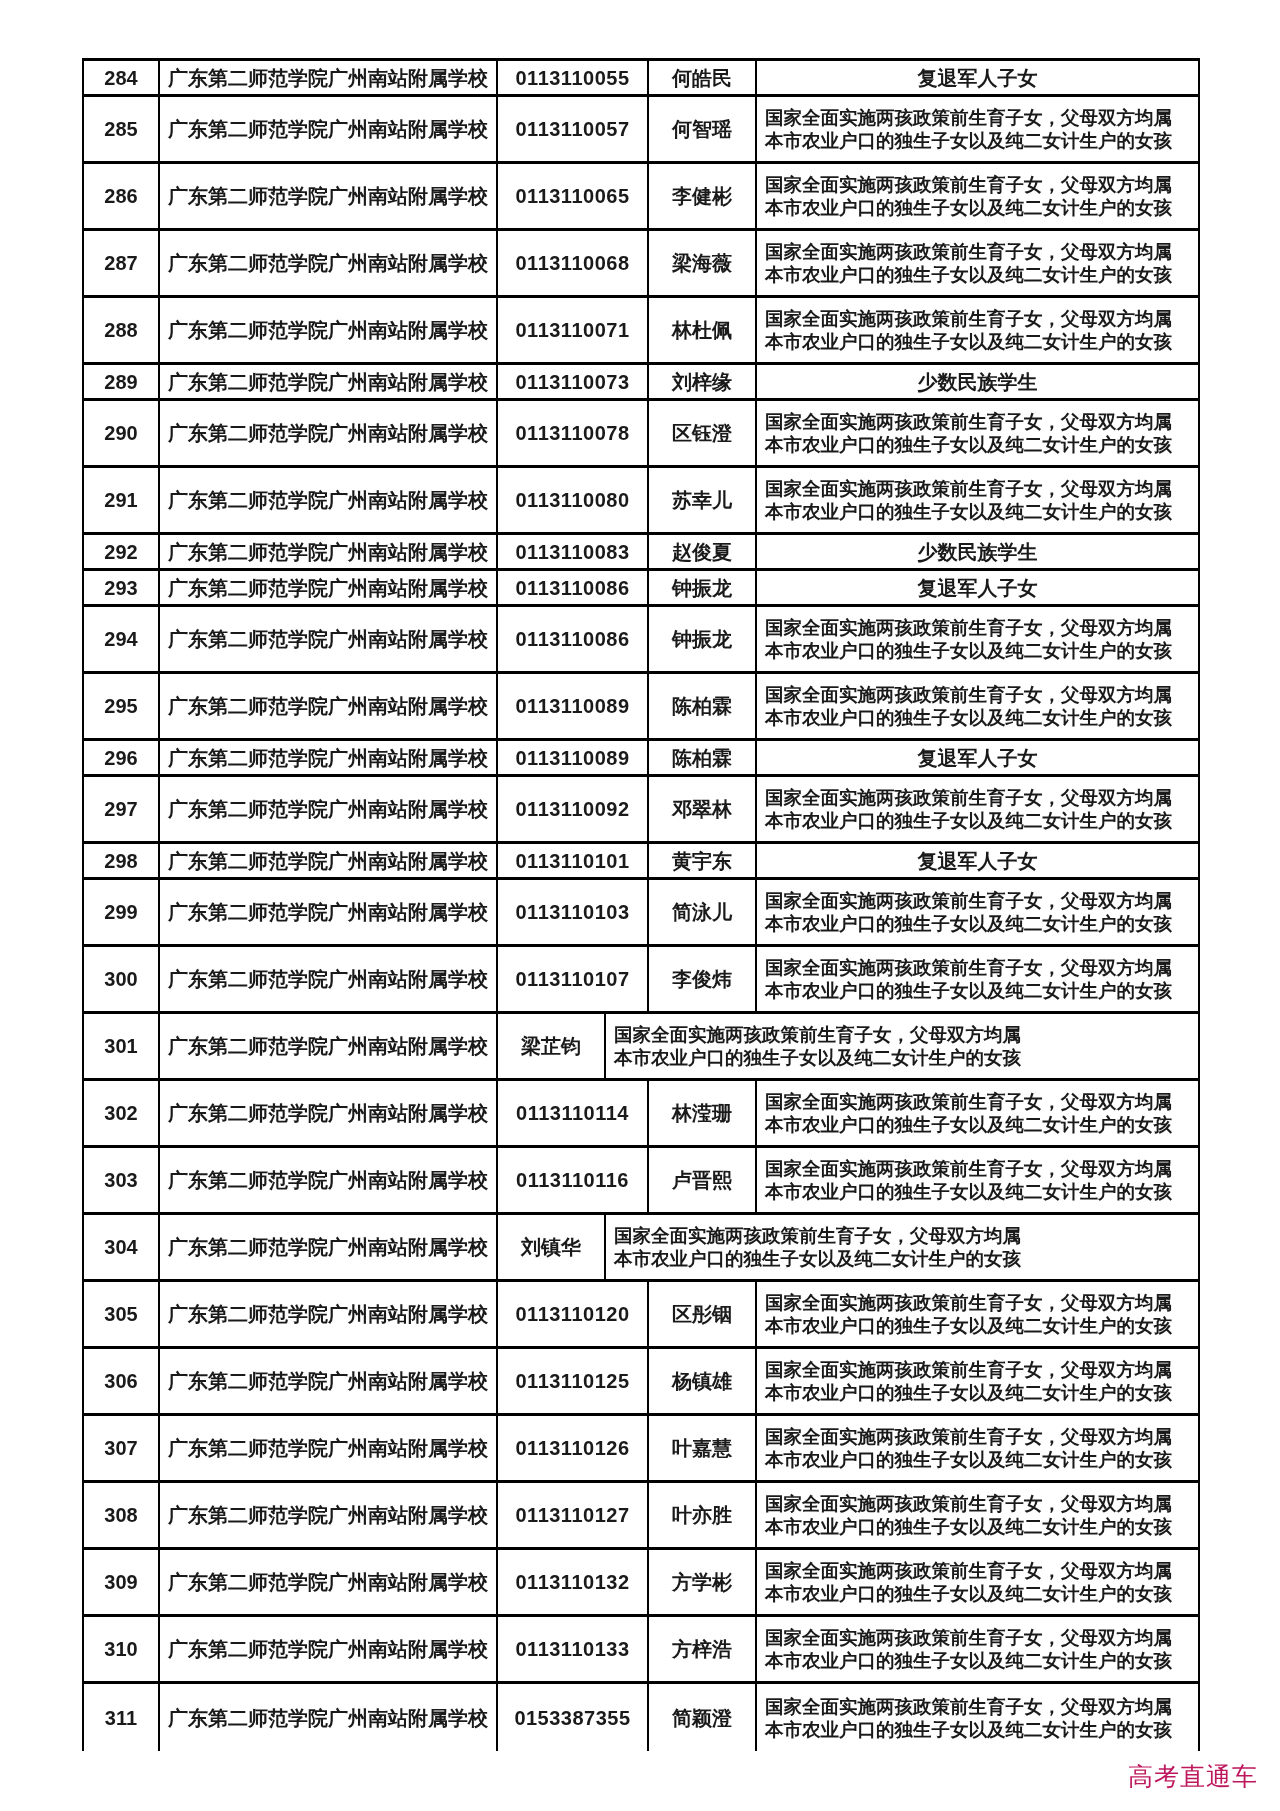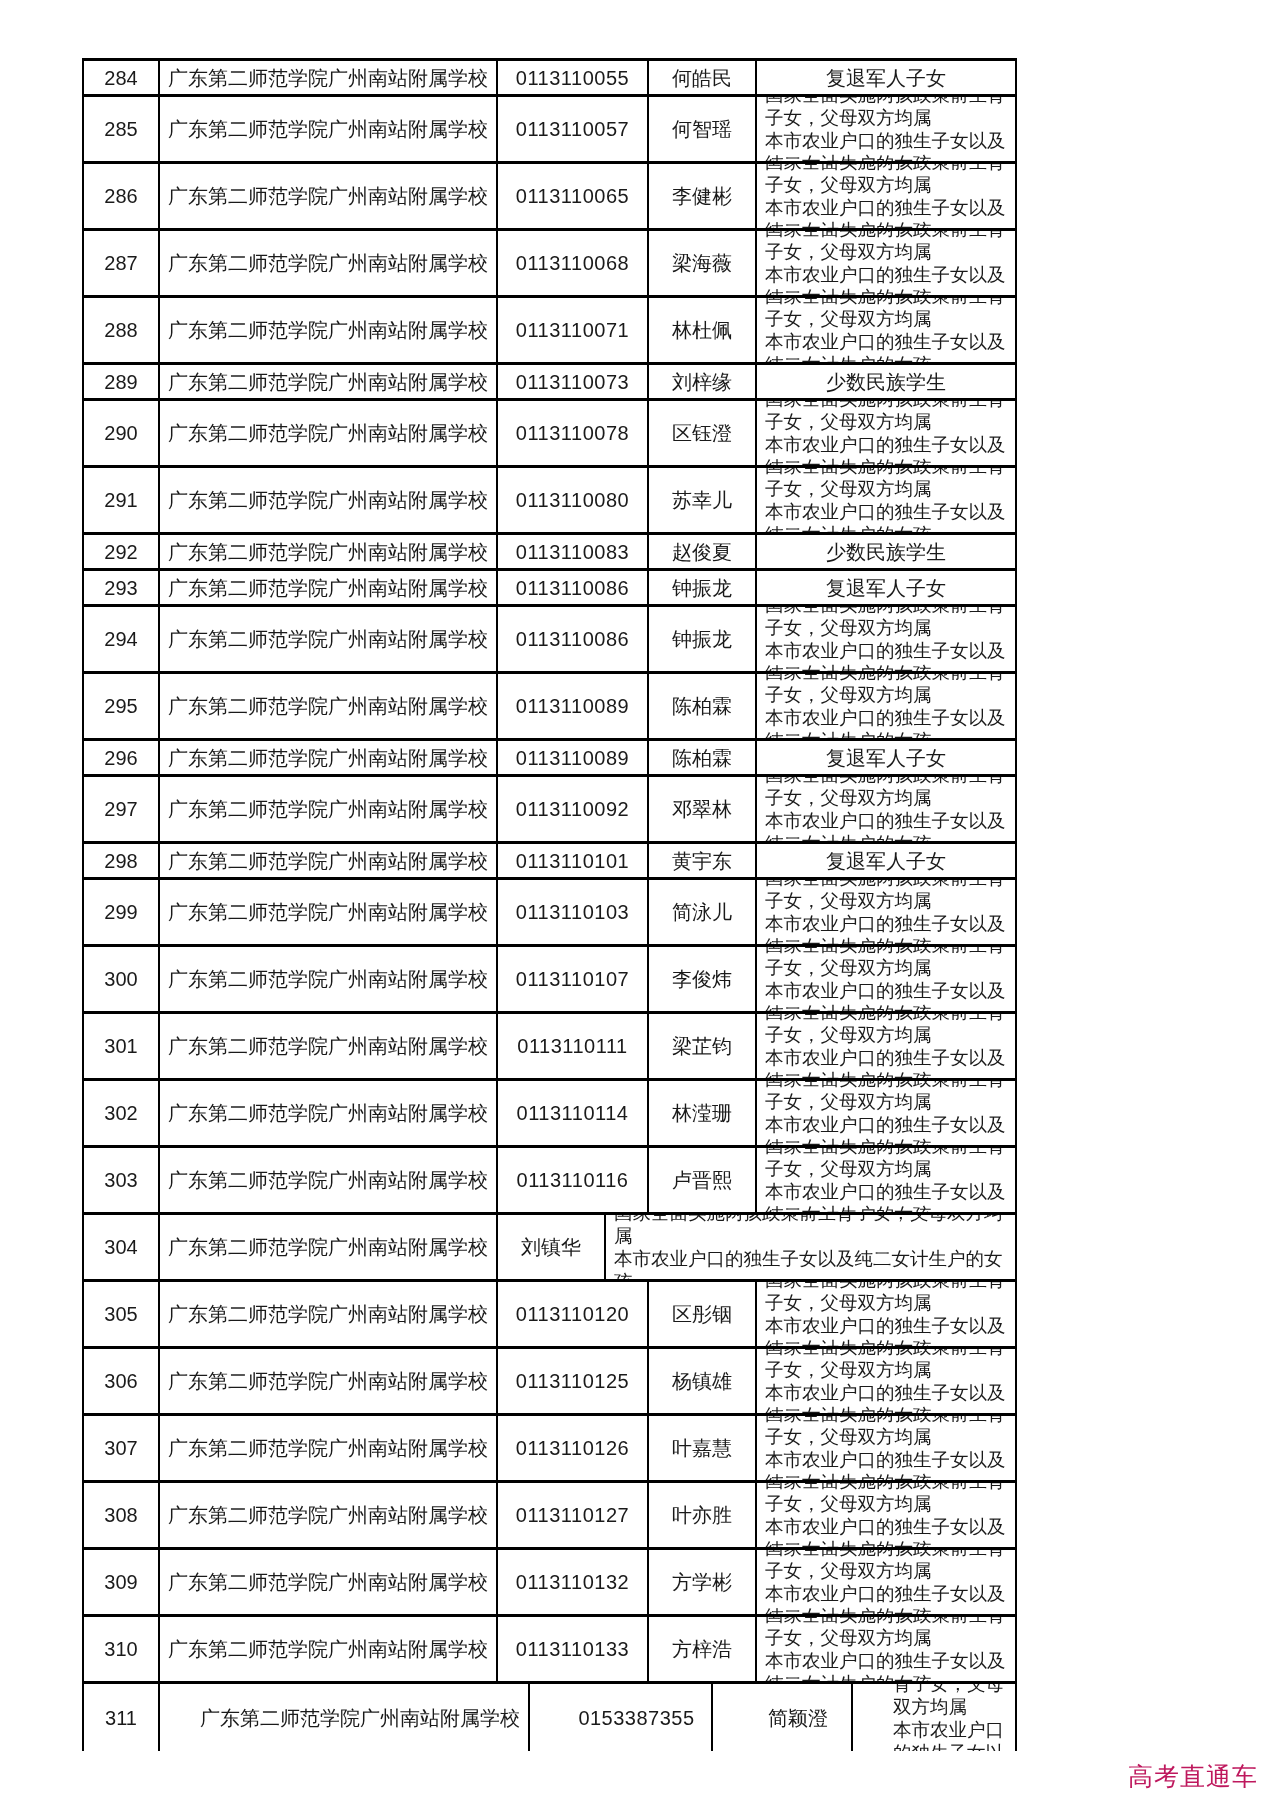--- a/index.html
+++ b/index.html
@@ -9,34 +9,35 @@
     height: 1811px;
     background: #ffffff;
     font-family: "Liberation Sans", sans-serif;
     color: #1a1a1a;
     overflow: hidden;
   }
   .doc-table {
     position: absolute;
     left: 82px;
     top: 58px;
-    width: 935px;
+    width: 1118px;
     box-sizing: border-box;
     border-top: 3px solid #000;
     border-left: 2px solid #000;
     border-right: 2px solid #000;
+    font-weight: bold;
   }
   .row {
     display: flex;
     box-sizing: border-box;
     border-bottom: 3px solid #000;
   }
   .row.short { height: 36px; }
   .row.tall  { height: 67px; }
-  .row:last-child { border-bottom: none; gap: 32px; }
+  .row:last-child { border-bottom: none; }
   .cell {
     box-sizing: border-box;
     border-right: 2px solid #000;
     display: flex;
     align-items: center;
     justify-content: center;
     font-size: 20px;
     line-height: 1.2;
     overflow: hidden;
     text-align: center;
@@ -211,21 +212,20 @@
     <div class="cell c-school">广东第二师范学院广州南站附属学校</div>
     <div class="cell c-id">0113110107</div>
     <div class="cell c-name">李俊炜</div>
     <div class="cell c-category long">国家全面实施两孩政策前生育子女，父母双方均属
 本市农业户口的独生子女以及纯二女计生户的女孩</div>
   </div>
 
   <div class="row tall">
     <div class="cell c-seq">301</div>
     <div class="cell c-school">广东第二师范学院广州南站附属学校</div>
-    <div class="cell c-id">0113110111</div>
     <div class="cell c-name">梁芷钧</div>
     <div class="cell c-category long">国家全面实施两孩政策前生育子女，父母双方均属
 本市农业户口的独生子女以及纯二女计生户的女孩</div>
   </div>
 
   <div class="row tall">
     <div class="cell c-seq">302</div>
     <div class="cell c-school">广东第二师范学院广州南站附属学校</div>
     <div class="cell c-id">0113110114</div>
     <div class="cell c-name">林滢珊</div>

